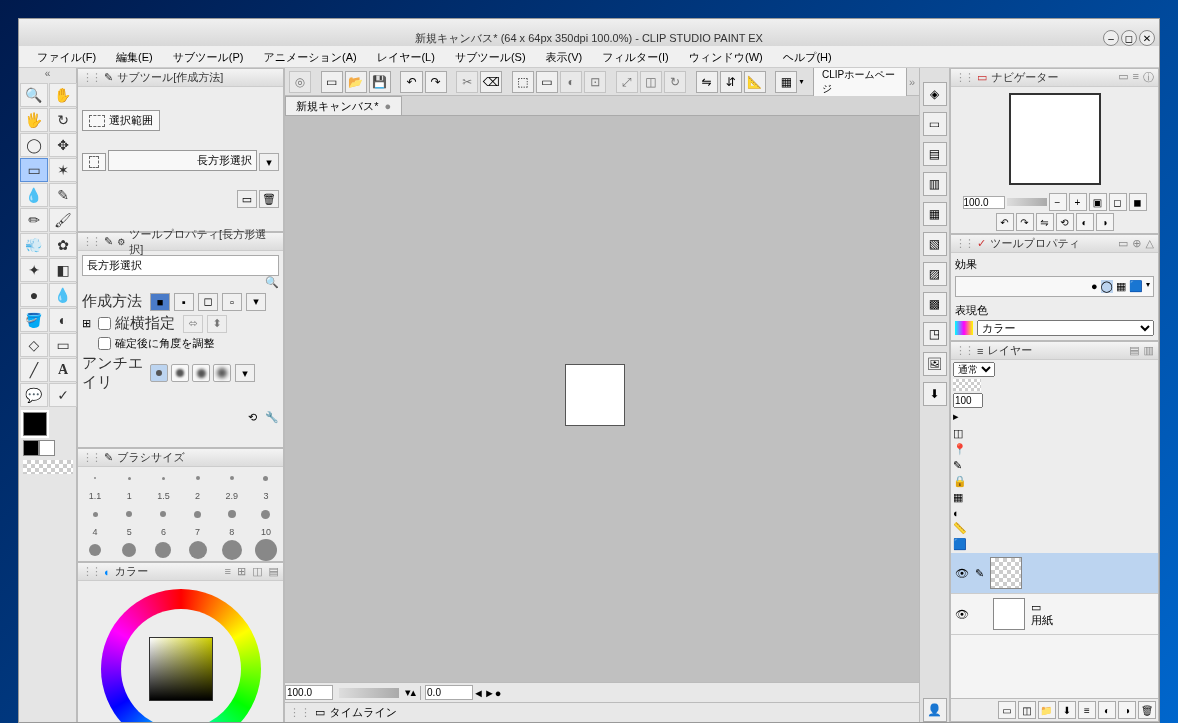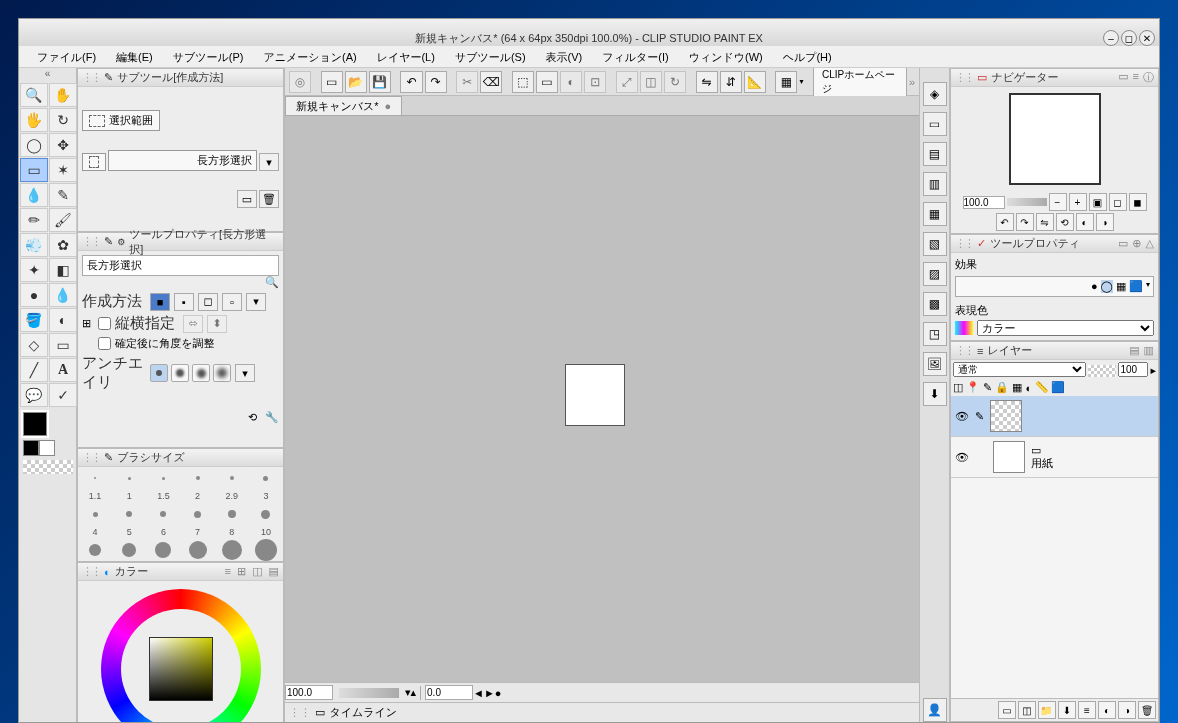--- a/index.html
+++ b/index.html
@@ -76,21 +76,21 @@
 .navctrl { display:flex; flex-wrap:wrap; gap:2px; padding:2px; align-items:center; justify-content:center; }
 .navctrl input { width:42px; font-size:10px; border:1px solid #aaa; }
 .navctrl .nbtn { width:18px; height:18px; border:1px solid #aaa; background:#f4f4f4; display:flex;align-items:center;justify-content:center; font-size:10px; cursor:pointer; }
 
 .layers { flex:1; display:flex; flex-direction:column; }
 .layer-row { display:flex; align-items:center; padding:4px; gap:6px; border-bottom:1px solid #ccc; }
 .layer-row.sel { background:#bcd4f0; }
 .layer-thumb { width:32px; height:32px; border:1px solid #888; background:#fff; }
 .layer-thumb.checker { background: repeating-conic-gradient(#ccc 0 25%, #fff 0 50%) 0 0/8px 8px; }
 .layer-info { flex:1; font-size:10px; }
-.layerbar { display:flex; align-items:flex-end; gap:2px; padding:2px; }
+.layerbar { display:flex; align-items:flex-start; gap:2px; padding:2px;flex-direction:column; }
 .layerbar select { font-size:10px; flex:1; }
 .layerbar input { width:30px; font-size:10px; }
 .layerbot { display:flex; gap:2px; padding:2px; justify-content:flex-end; border-top:1px solid #bbb; }
 .layerbot .lb { width:18px; height:18px; border:1px solid #aaa; background:#f4f4f4; display:flex;align-items:center;justify-content:center; font-size:10px; cursor:pointer; }
 </style>
 </head>
 <body>
 
 <div class="app">
   <div class="titlebar">

